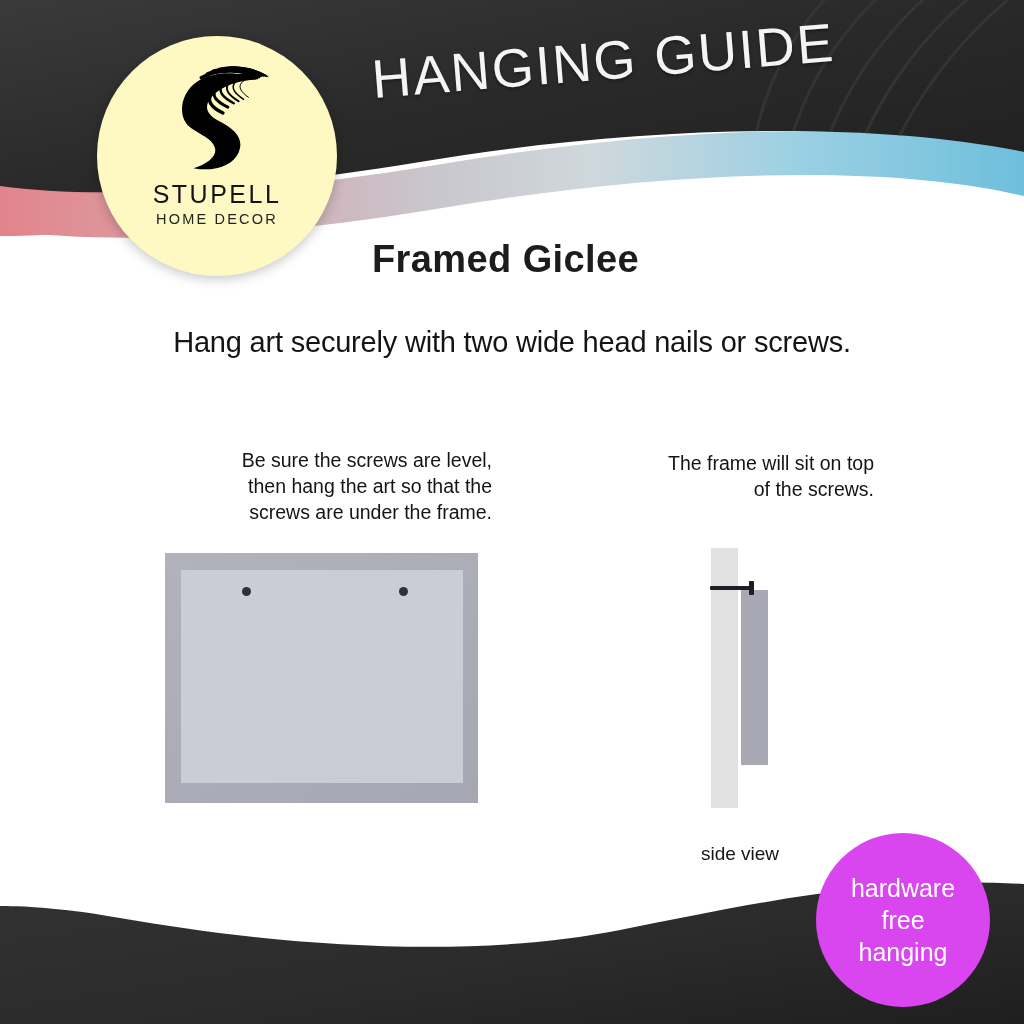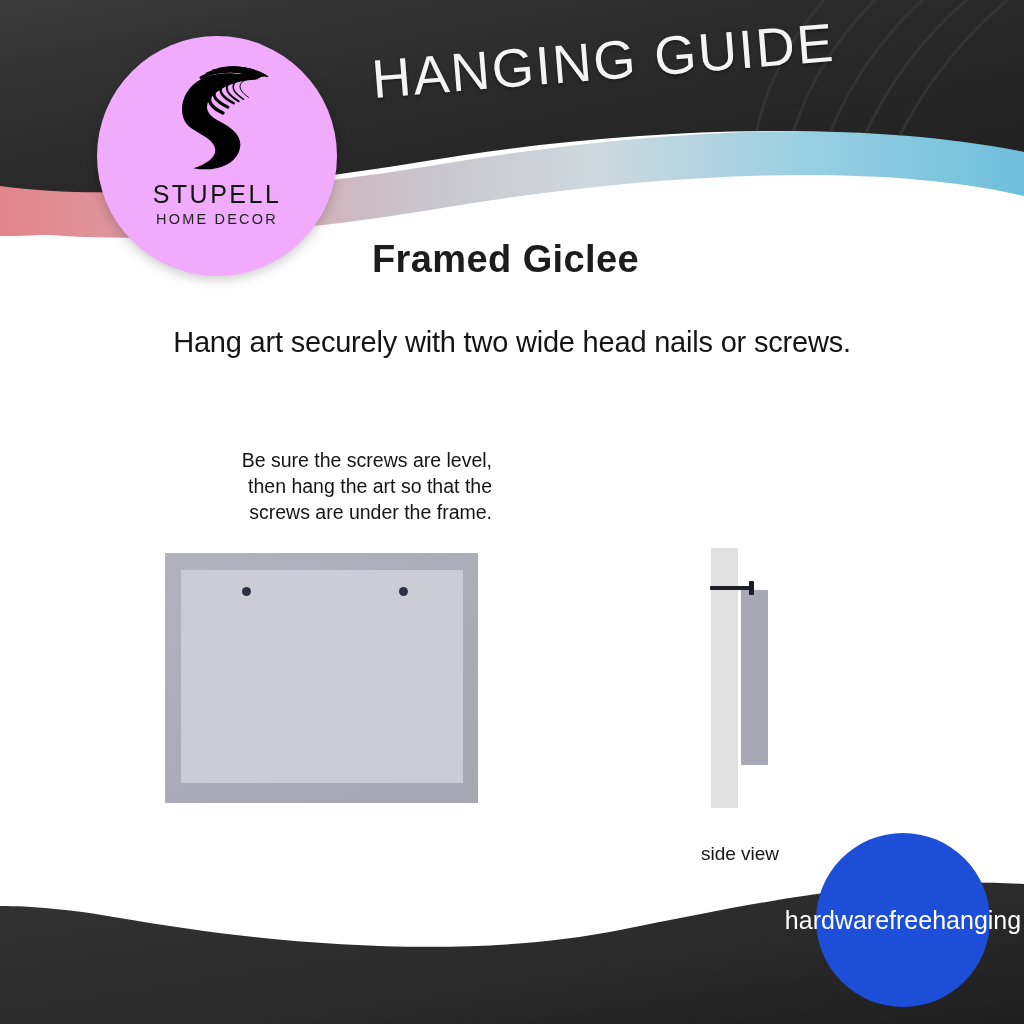--- a/index.html
+++ b/index.html
@@ -47,21 +47,21 @@
   }
 
   
   #logo-badge {
     position: absolute;
     left: 97px;
     top: 36px;
     width: 240px;
     height: 240px;
     border-radius: 50%;
-    background: #f0abfc;
+    background: #fef9c3;
     box-shadow: 0 3px 12px rgba(0,0,0,0.22);
     display: flex;
     flex-direction: column;
     align-items: center;
     justify-content: flex-start;
   }
   #logo-mark {
     margin-top: 22px;
     width: 118px;
     height: 118px;
@@ -197,23 +197,23 @@
   }
 
   
   #hardware-badge {
     position: absolute;
     left: 816px;
     top: 833px;
     width: 174px;
     height: 174px;
     border-radius: 50%;
-    background: #1d4ed8;
+    background: #d946ef;
     display: flex;
-    flex-direction: row;
+    flex-direction: column;
     align-items: center;
     justify-content: center;
     color: #ffffff;
     font-size: 25px;
     line-height: 32px;
     font-weight: 400;
     text-align: center;
   }
 </style>
 </head>
@@ -318,20 +318,24 @@
   <div id="product-name">Framed Giclee</div>
 
   <div id="lead-text">Hang art securely with two wide head nails or screws.</div>
 
   <div id="caption-front" class="caption-block">
     <div>Be sure the screws are level,</div>
     <div>then hang the art so that the</div>
     <div>screws are under the frame.</div>
   </div>
 
+  <div id="caption-side" class="caption-block">
+    <div>The frame will sit on top</div>
+    <div>of the screws.</div>
+  </div>
 
   <div id="front-view">
     <div id="front-view-mat">
       <div id="screw-dot-left" class="screw-dot"></div>
       <div id="screw-dot-right" class="screw-dot"></div>
     </div>
   </div>
 
   <div id="side-view">
     <div id="side-wall"></div>

